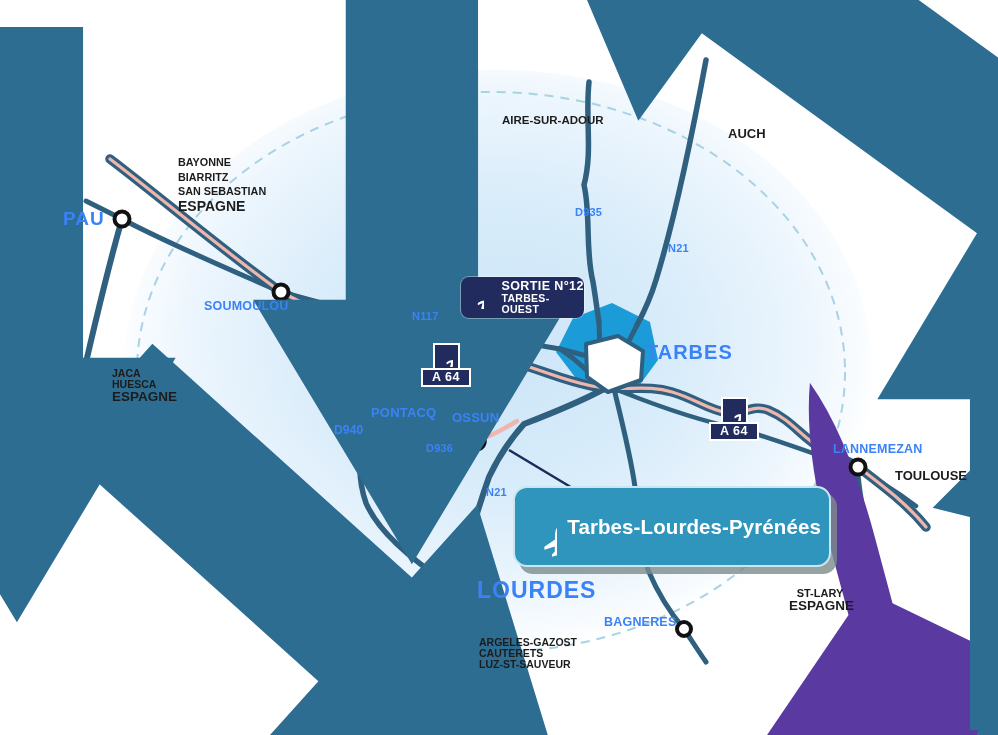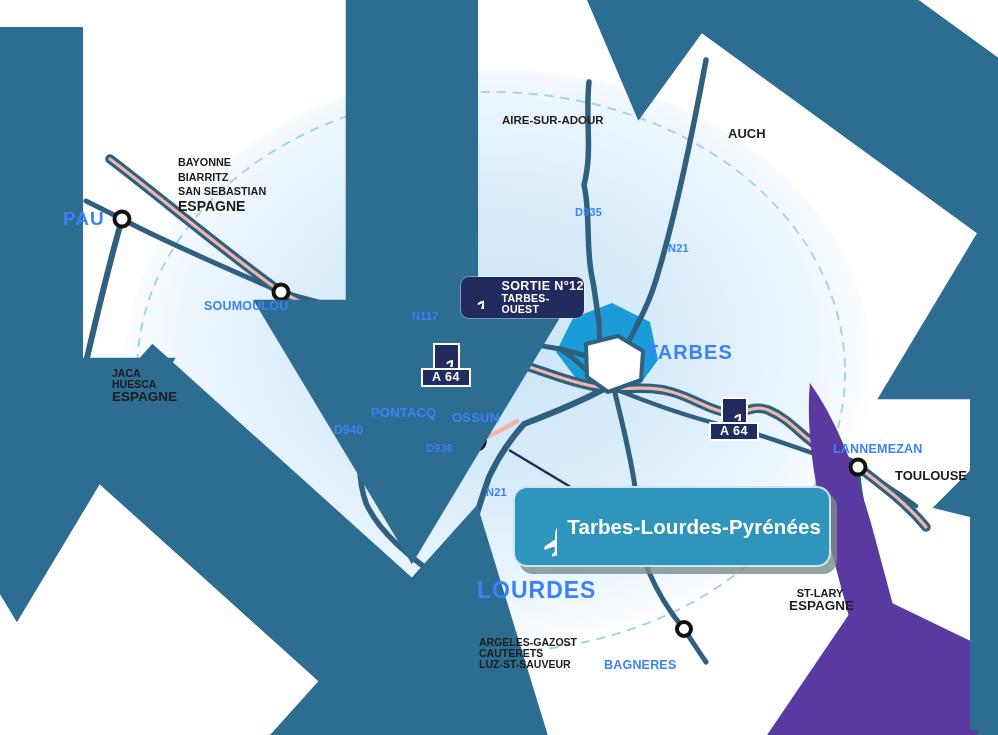--- a/index.html
+++ b/index.html
@@ -123,21 +123,21 @@
       <use href="#sym-arrow" transform="translate(466,662) rotate(180) scale(0.9)"></use>
     </g>
   </svg>
 
   <div class="lbl" style="left:63px;top:209px;font-size:19px;letter-spacing:1px;">PAU</div>
   <div class="lbl" style="left:204px;top:300px;font-size:12.5px;text-align:right;">SOUMOULOU</div>
   <div class="lbl" style="left:646px;top:342px;font-size:20px;letter-spacing:1px;">TARBES</div>
   <div class="lbl" style="left:359px;top:406px;font-size:13px;padding-left:12px;">PONTACQ</div>
   <div class="lbl" style="left:452px;top:411px;font-size:13px;">OSSUN</div>
   <div class="lbl" style="left:477px;top:578px;font-size:23px;letter-spacing:1px;">LOURDES</div>
-  <div class="lbl" style="left:604px;top:616px;font-size:12.5px;margin-top:43px;">BAGNERES</div>
+  <div class="lbl" style="left:604px;top:616px;font-size:12.5px;">BAGNERES</div>
   <div class="lbl" style="left:833px;top:443px;font-size:12.5px;">LANNEMEZAN</div>
 
   <div class="lbl" style="left:412px;top:311px;font-size:11px;">N117</div>
   <div class="lbl" style="left:575px;top:207px;font-size:11px;">D935</div>
   <div class="lbl" style="left:668px;top:243px;font-size:11px;">N21</div>
   <div class="lbl" style="left:334px;top:380px;font-size:12px;margin-top:44px;">D940</div>
   <div class="lbl" style="left:426px;top:443px;font-size:11px;">D936</div>
   <div class="lbl" style="left:486px;top:487px;font-size:11px;">N21</div>
 
   <div class="dir-block" style="left:178px;top:155px;">

